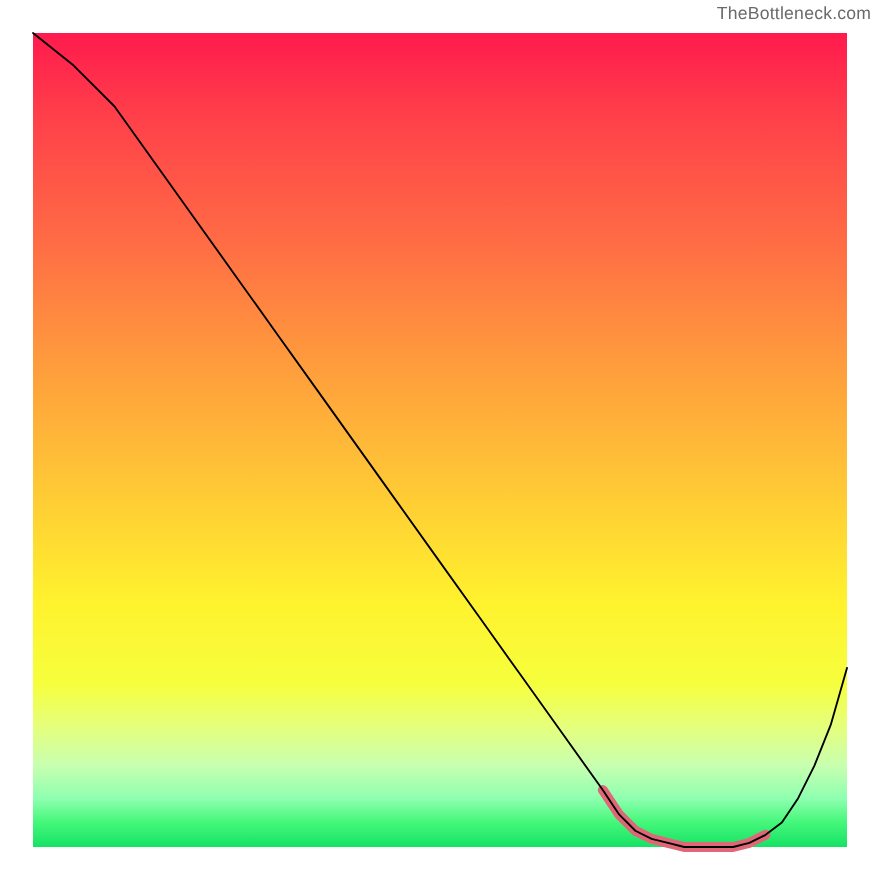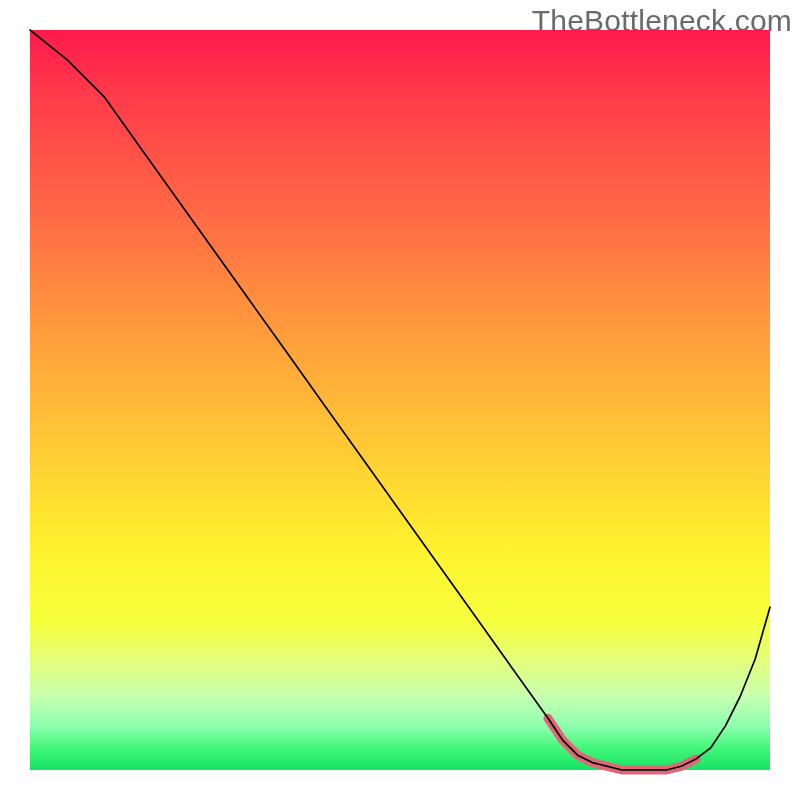--- a/index.html
+++ b/index.html
@@ -44,21 +44,21 @@
     top: 0;
     width: 740px;
     height: 740px;
     overflow: visible;
   }
   .watermark {
     position: absolute;
     top: 4px;
     right: 8px;
     color: #6a6a6a;
-    font-size: 30px;
+    font-size: 16px;
     font-weight: 500;
     letter-spacing: 0.2px;
     user-select: none;
   }
 </style>
 </head>
 <body>
 
 <div class="chart-wrap">
   <div class="watermark">TheBottleneck.com</div>

